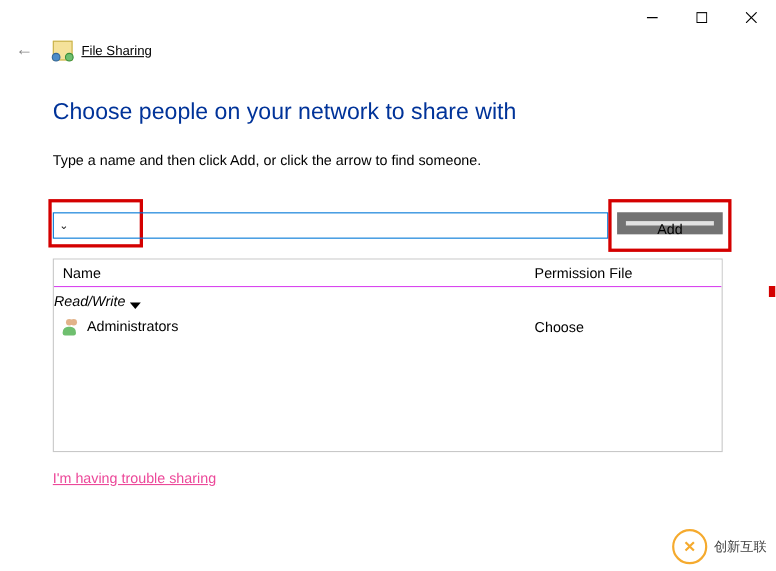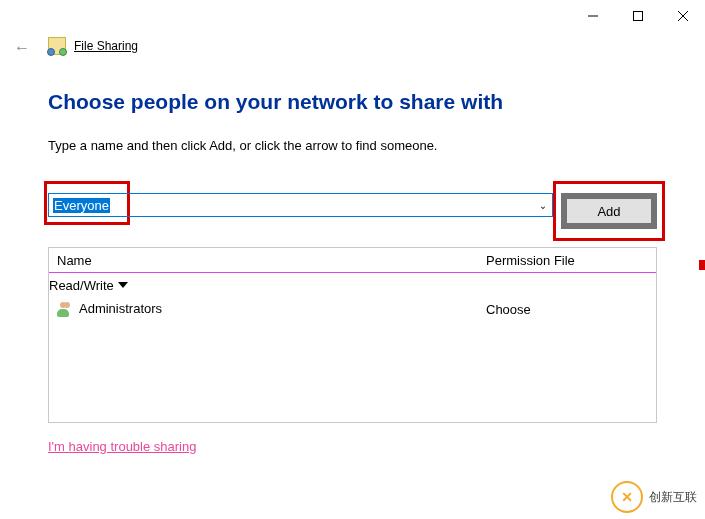--- a/index.html
+++ b/index.html
@@ -61,21 +61,21 @@
   }
   .app-icon::before{left:-2px;}
   .app-icon::after{right:-2px;background:#6fbf6f;border-color:#3a8f3a;}
   .app-title{font-size:12px;text-decoration:underline;}
   .content{
     padding: 30px 48px 0 48px;
   }
   .heading{
     color:#003399;
     font-size:21px;
-    font-weight:700;
+    font-weight:400;
     margin-bottom:24px;
   }
   .subtext{
     font-size:13px;
     margin-bottom:40px;
   }
   .input-row{
     display:flex;
     align-items:stretch;
     gap:8px;
@@ -120,22 +120,22 @@
     color:#222;
   }
   .add-wrap{
     position:relative;
   }
   .add-highlight{
     top:-12px;left:-8px;right:-8px;bottom:-12px;height:auto;width:auto;
   }
   .add-btn{
     width:96px;
-    height:36px;
-    border:6px solid #737373;
+    height:20px;
+    border:8px solid #737373;
     background:#e1e1e1;
     font-size:13px;
     cursor:pointer;
     padding:0;
   }
   .list-box{
     border:1px solid #c8c8c8;
     height:176px;
     box-sizing:border-box;
     overflow:hidden;
@@ -168,21 +168,21 @@
     position:absolute;width:12px;height:8px;border-radius:5px 5px 2px 2px;
     bottom:0;left:0;
   }
   .user-icon.single .body{background:#4c8cc9;}
   .user-icon.group .body{background:#6fbf6f;}
   .user-icon.group .head2{
     position:absolute;width:6px;height:6px;border-radius:50%;
     background:#e2b38a;top:1px;left:7px;
   }
   .perm-drop{
-    display:inline-flex;align-items:center;gap:4px;
+    display:inline-flex;align-items:flex-end;gap:4px;font-style:italic;
   }
   .perm-drop .tri{
     width:0;height:0;border-left:5px solid transparent;border-right:5px solid transparent;border-top:6px solid #000;
   }
   .trouble-link{
     margin-top:16px;
     color:#ec4899;
     font-size:13px;
     text-decoration:underline;
     display:inline-block;
@@ -235,21 +235,20 @@
 </div>
 
 <div class="content">
   <div class="heading">Choose people on your network to share with</div>
   <div class="subtext">Type a name and then click Add, or click the arrow to find someone.</div>
 
   <div class="input-row">
     <div class="input-wrap">
       <div class="highlight-red input-highlight"></div>
       <div class="combo">
-        <span class="combo-input"><span class="combo-sel">Everyone</span></span>
         <span class="combo-arrow">⌄</span>
       </div>
     </div>
     <div class="add-wrap">
       <div class="highlight-red add-highlight"></div>
       <button class="add-btn">Add</button>
     </div>
   </div>
 
   <div class="list-box">

